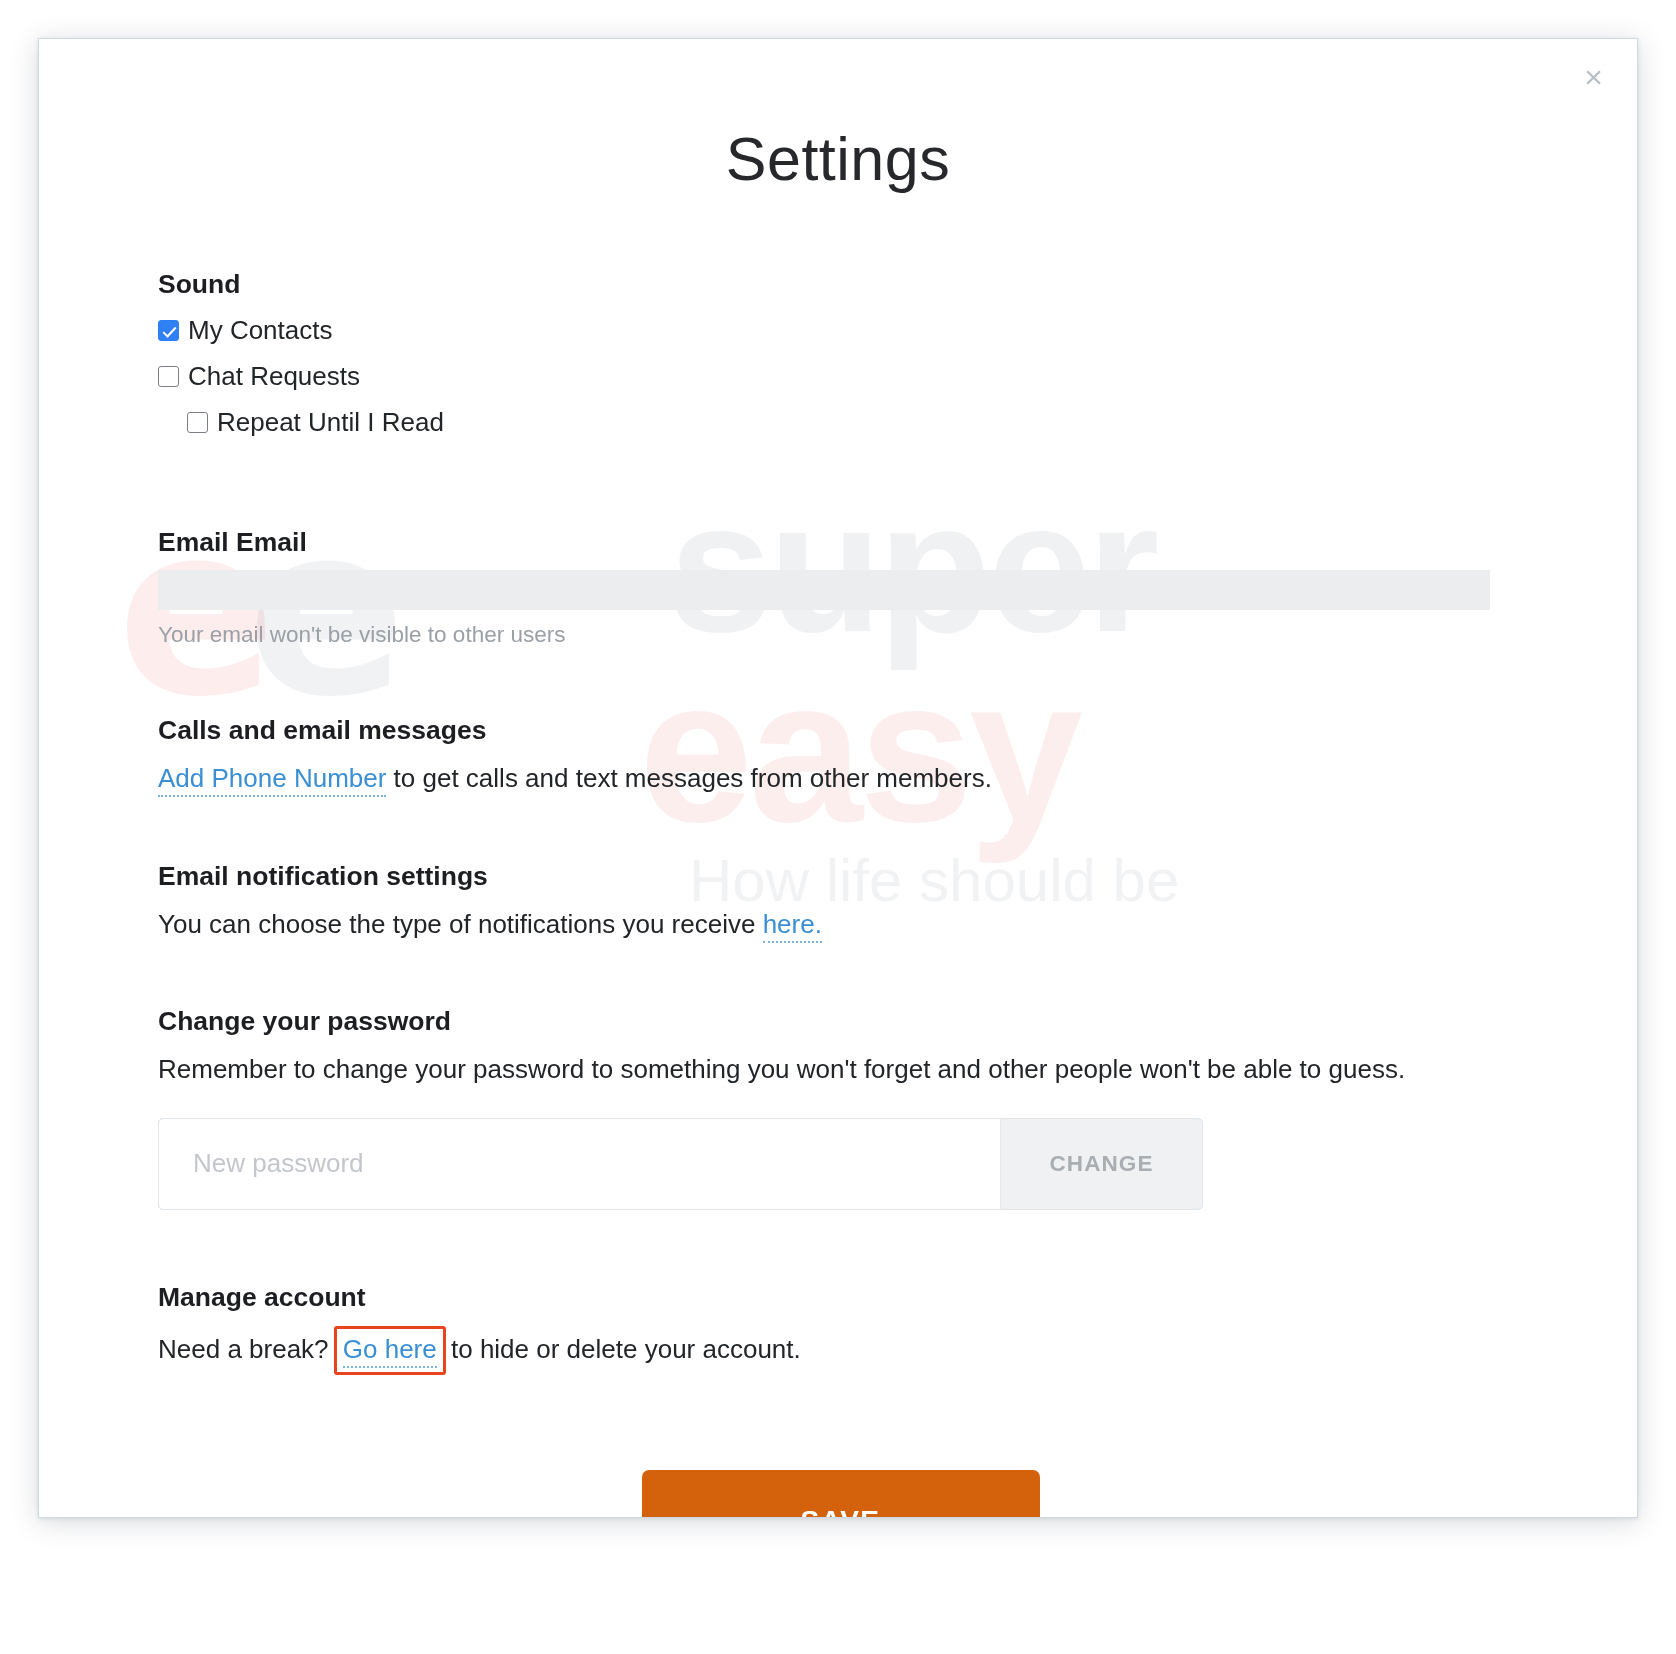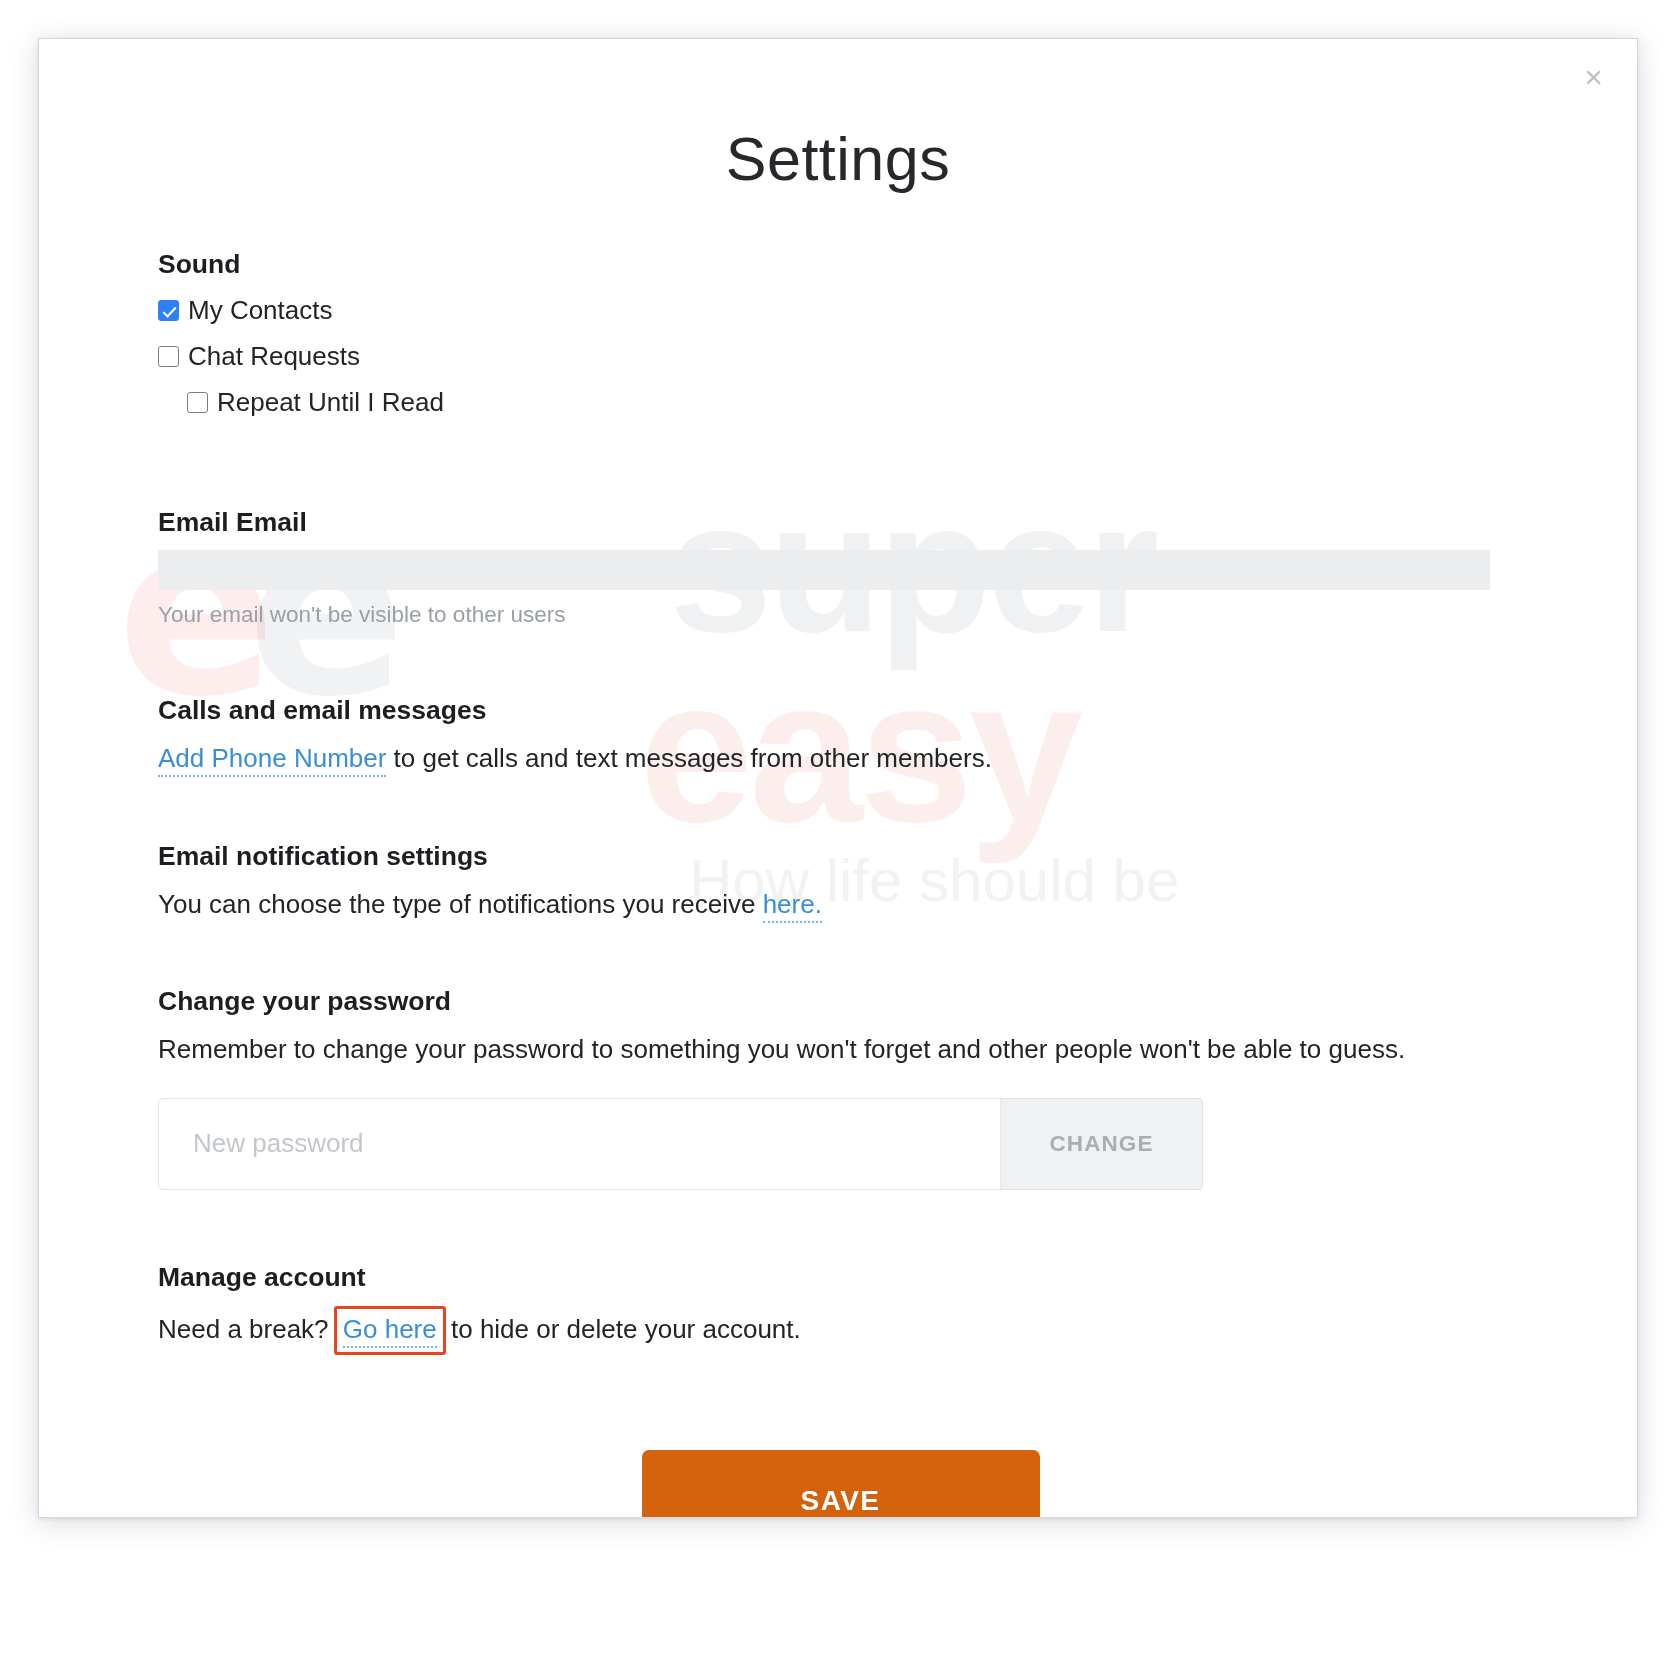--- a/index.html
+++ b/index.html
@@ -142,21 +142,21 @@
 
   h3.sec {
     font-size: 26.5px;
     font-weight: bold;
     color: #1c1e21;
     margin: 0;
     font-family: "Liberation Sans", sans-serif;
   }
 
   
-  .sound-block { margin-bottom: 0; }
+  .sound-block { margin-bottom: 0; margin-top: 20px; }
   .chk-row {
     display: flex;
     align-items: center;
     margin-top: 15px;
   }
   .chk-row.indent { margin-left: 29px; }
 
   .chk {
     width: 21px;
     height: 21px;

